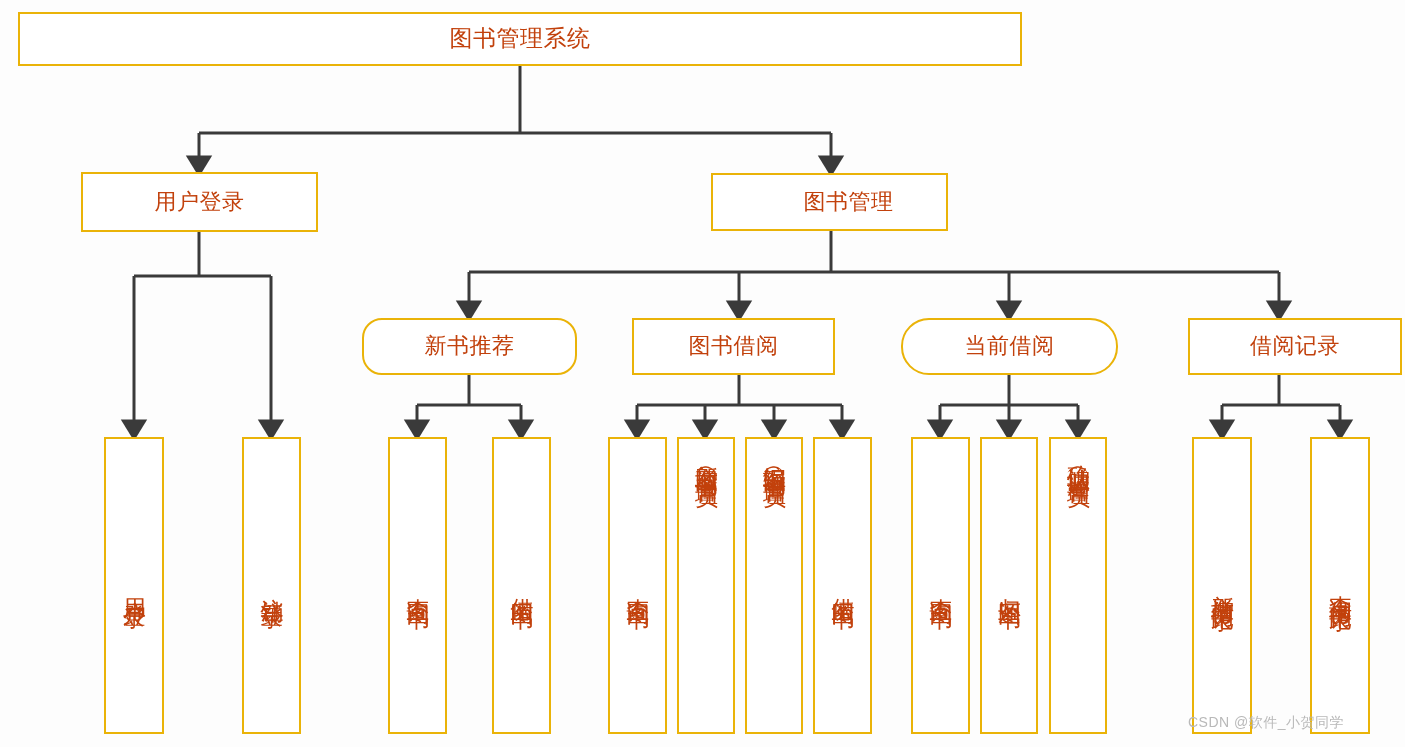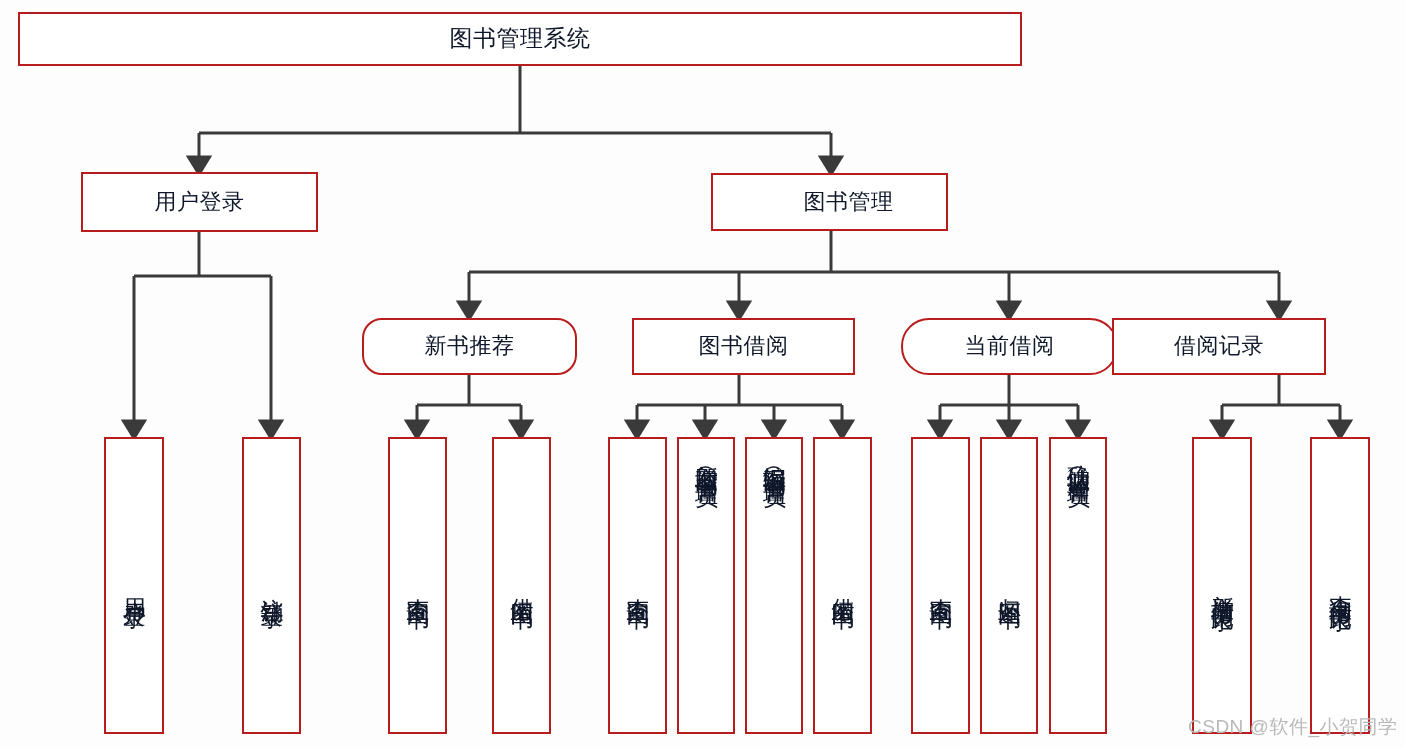--- a/index.html
+++ b/index.html
@@ -22,25 +22,25 @@
     left: 0;
     top: 0;
     width: 1405px;
     height: 747px;
     pointer-events: none;
   }
   .node {
     position: absolute;
     box-sizing: border-box;
     background: #ffffff;
-    border: 2px solid #b91c1c;
+    border: 2px solid #eab308;
     display: flex;
     align-items: center;
     justify-content: center;
-    color: #0f172a;
+    color: #c2410c;
     z-index: 2;
   }
   .node .label {
     display: block;
     text-align: center;
     line-height: 1.02;
     letter-spacing: 0.5px;
   }
   
   .node.horiz .label {
@@ -62,21 +62,21 @@
     white-space: nowrap;
   }
   .node.vert.mid {
     align-items: center;
     padding-top: 0;
   }
   .watermark {
     position: absolute;
     left: 1188px;
     top: 714px;
-    font-size: 19px;
+    font-size: 14px;
     color: #b9b9b9;
     white-space: nowrap;
     z-index: 3;
     letter-spacing: 0.5px;
   }
 </style>
 </head>
 <body>
 
 <div id="canvas">
@@ -138,27 +138,27 @@
   <div class="node horiz" style="left:81px; top:172px; width:237px; height:60px;">
     <span class="label">用户登录</span>
   </div>
   <div class="node horiz" style="left:711px; top:173px; width:237px; height:58px;padding-left:38px;">
     <span class="label">图书管理</span>
   </div>
 
   <div class="node horiz" style="left:362px; top:318px; width:215px; height:57px;border-radius:20px;">
     <span class="label">新书推荐</span>
   </div>
-  <div class="node horiz" style="left:632px; top:318px; width:223px; height:57px;">
+  <div class="node horiz" style="left:632px; top:318px; width:203px; height:57px;">
     <span class="label">图书借阅</span>
   </div>
   <div class="node horiz" style="left:901px; top:318px; width:217px; height:57px;border-radius:28px;">
     <span class="label">当前借阅</span>
   </div>
-  <div class="node horiz" style="left:1112px; top:318px; width:214px; height:57px;">
+  <div class="node horiz" style="left:1188px; top:318px; width:214px; height:57px;">
     <span class="label">借阅记录</span>
   </div>
 
   <div class="node vert mid" style="left:104px; top:437px; width:60px; height:297px;">
     <span class="label">用户登录</span>
   </div>
   <div class="node vert mid" style="left:242px; top:437px; width:59px; height:297px;">
     <span class="label">注销登录</span>
   </div>
 

